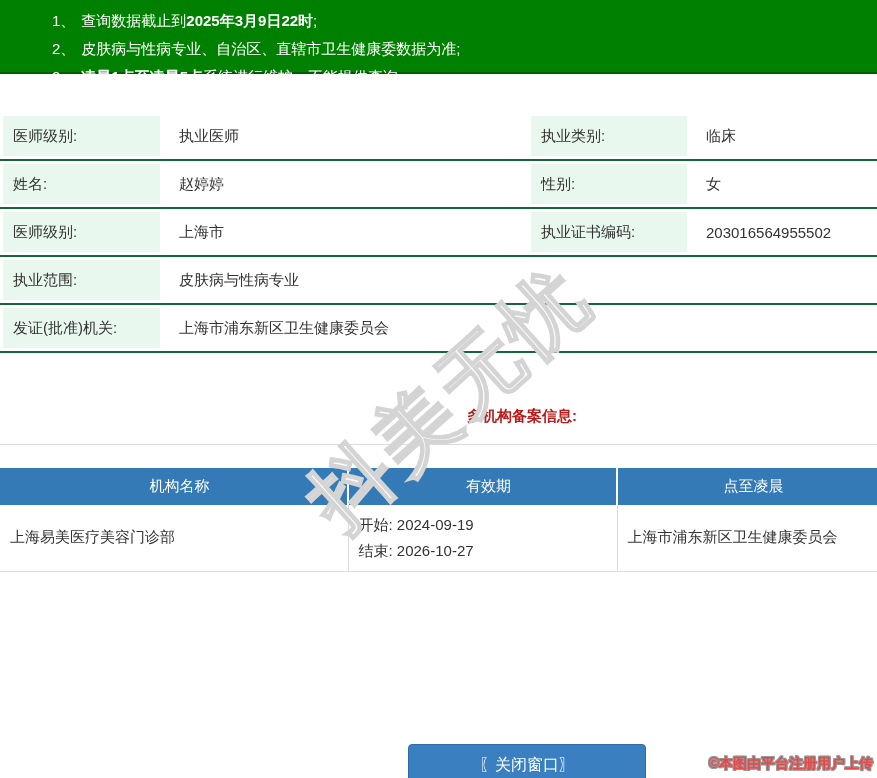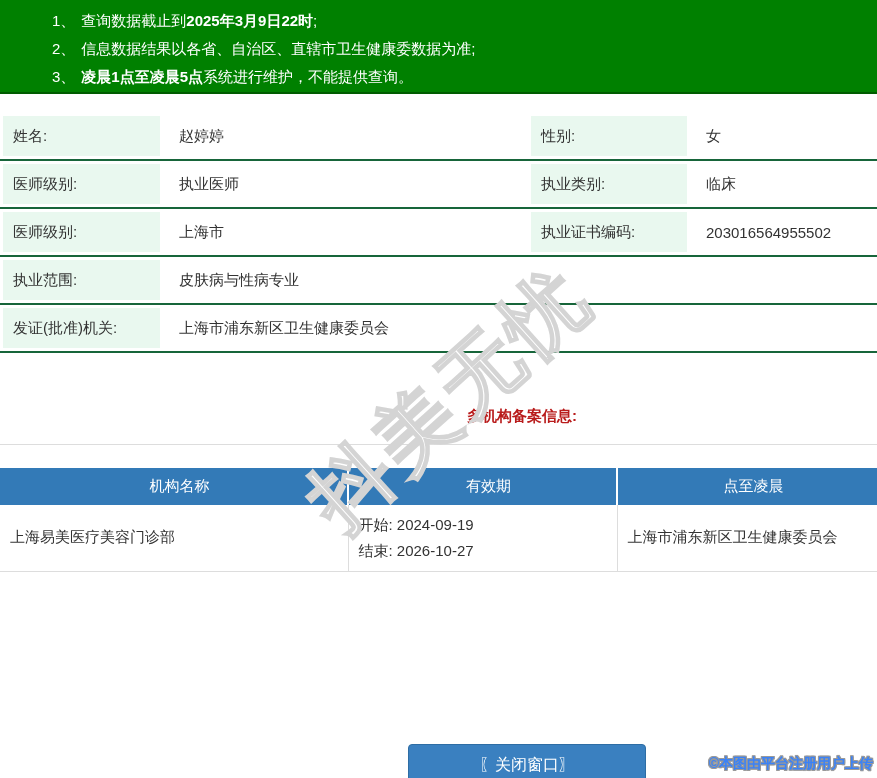--- a/index.html
+++ b/index.html
@@ -5,21 +5,21 @@
   * { margin:0; padding:0; box-sizing:border-box; }
   html,body { width:877px; height:778px; }
   body {
     font-family:"Liberation Sans","DejaVu Sans",sans-serif;
     background:#fff; color:#333; overflow:hidden; position:relative;
   }
   .page { position:relative; width:877px; height:778px; overflow:hidden; }
 
   
   .banner {
-    position:absolute; top:0; left:0; width:877px; height:94px;
+    position:absolute; top:0; left:0; width:877px; height:74px;
     background:#008000; border-bottom:2px solid #005c00;
     color:#fff; font-size:15px; padding:7px 0 0 52px;
   }
   .banner .line { height:28px; line-height:28px; white-space:nowrap; }
   .banner .num { margin-right:6px; }
   .banner b { font-weight:700; }
 
   
   .info-table {
     position:absolute; top:113px; left:0; width:877px;
@@ -68,68 +68,68 @@
     position:absolute; left:205px; top:348px; width:480px; height:90px;
     transform:rotate(-42deg); transform-origin:center center;
     font-size:80px; font-weight:700; letter-spacing:6px; text-align:center;
     color:#fff; -webkit-text-stroke:2px #d4d4d4; text-shadow:0 0 1px #cfcfcf;
     pointer-events:none; z-index:5; white-space:nowrap;
   }
 
   
   .credit {
     position:absolute; right:4px; top:755px; font-size:14px; font-weight:700;
-    color:#3b82f6; z-index:6; white-space:nowrap;
+    color:#ef4444; z-index:6; white-space:nowrap;
     text-shadow:-1px 0 #999, 1px 0 #999, 0 -1px #999, 0 1px #999, -1px -1px #999, 1px 1px #999, -1px 1px #999, 1px -1px #999;
   }
 </style>
 </head>
 <body>
 
 <div class="page">
 
   <div class="banner">
     <div class="line">
       <span class="num">1、</span><span>查询数据截止到</span><b>2025年3月9日22时</b><span>;</span>
     </div>
     <div class="line">
-      <span class="num">2、</span><span>信息数据结果以各省、自治区、直辖市卫生健康委数据为准;</span><b></b><span></span>
+      <span class="num">2、</span><span>皮肤病与性病专业、自治区、直辖市卫生健康委数据为准;</span><b></b><span></span>
     </div>
     <div class="line">
       <span class="num">3、</span><span></span><b>凌晨1点至凌晨5点</b><span>系统进行维护，不能提供查询。</span>
     </div>
   </div>
 
   <table class="info-table">
     <colgroup>
         <col style="width:163px">
         <col style="width:365px">
         <col style="width:162px">
         <col style="width:187px">
       </colgroup>
     <tbody>
         <tr>
       <td class="lbl">
+            <div class="lbl-bg">医师级别:</div>
+          </td>
+      <td class="val">执业医师</td>
+      <td class="lbl">
+            <div class="lbl-bg">执业类别:</div>
+          </td>
+      <td class="val">临床</td>
+    </tr>
+    <tr>
+      <td class="lbl">
             <div class="lbl-bg">姓名:</div>
           </td>
       <td class="val">赵婷婷</td>
       <td class="lbl">
             <div class="lbl-bg">性别:</div>
           </td>
       <td class="val">女</td>
-    </tr>
-    <tr>
-      <td class="lbl">
-            <div class="lbl-bg">医师级别:</div>
-          </td>
-      <td class="val">执业医师</td>
-      <td class="lbl">
-            <div class="lbl-bg">执业类别:</div>
-          </td>
-      <td class="val">临床</td>
     </tr>
     <tr>
       <td class="lbl">
             <div class="lbl-bg">医师级别:</div>
           </td>
       <td class="val">上海市</td>
       <td class="lbl">
             <div class="lbl-bg">执业证书编码:</div>
           </td>
       <td class="val">203016564955502</td>

